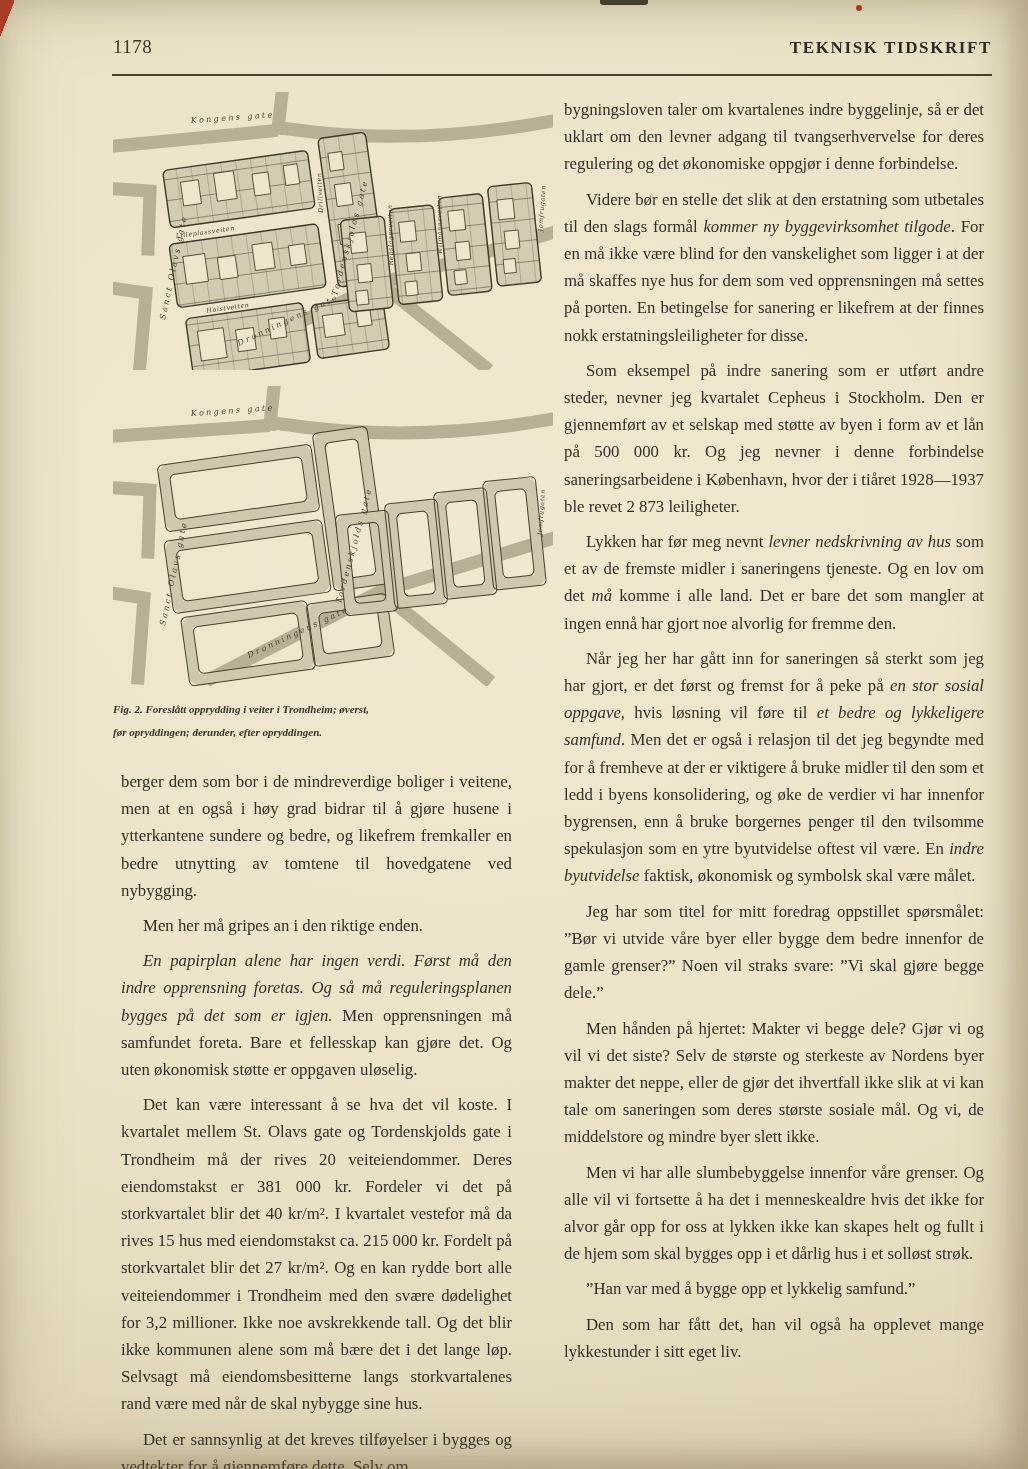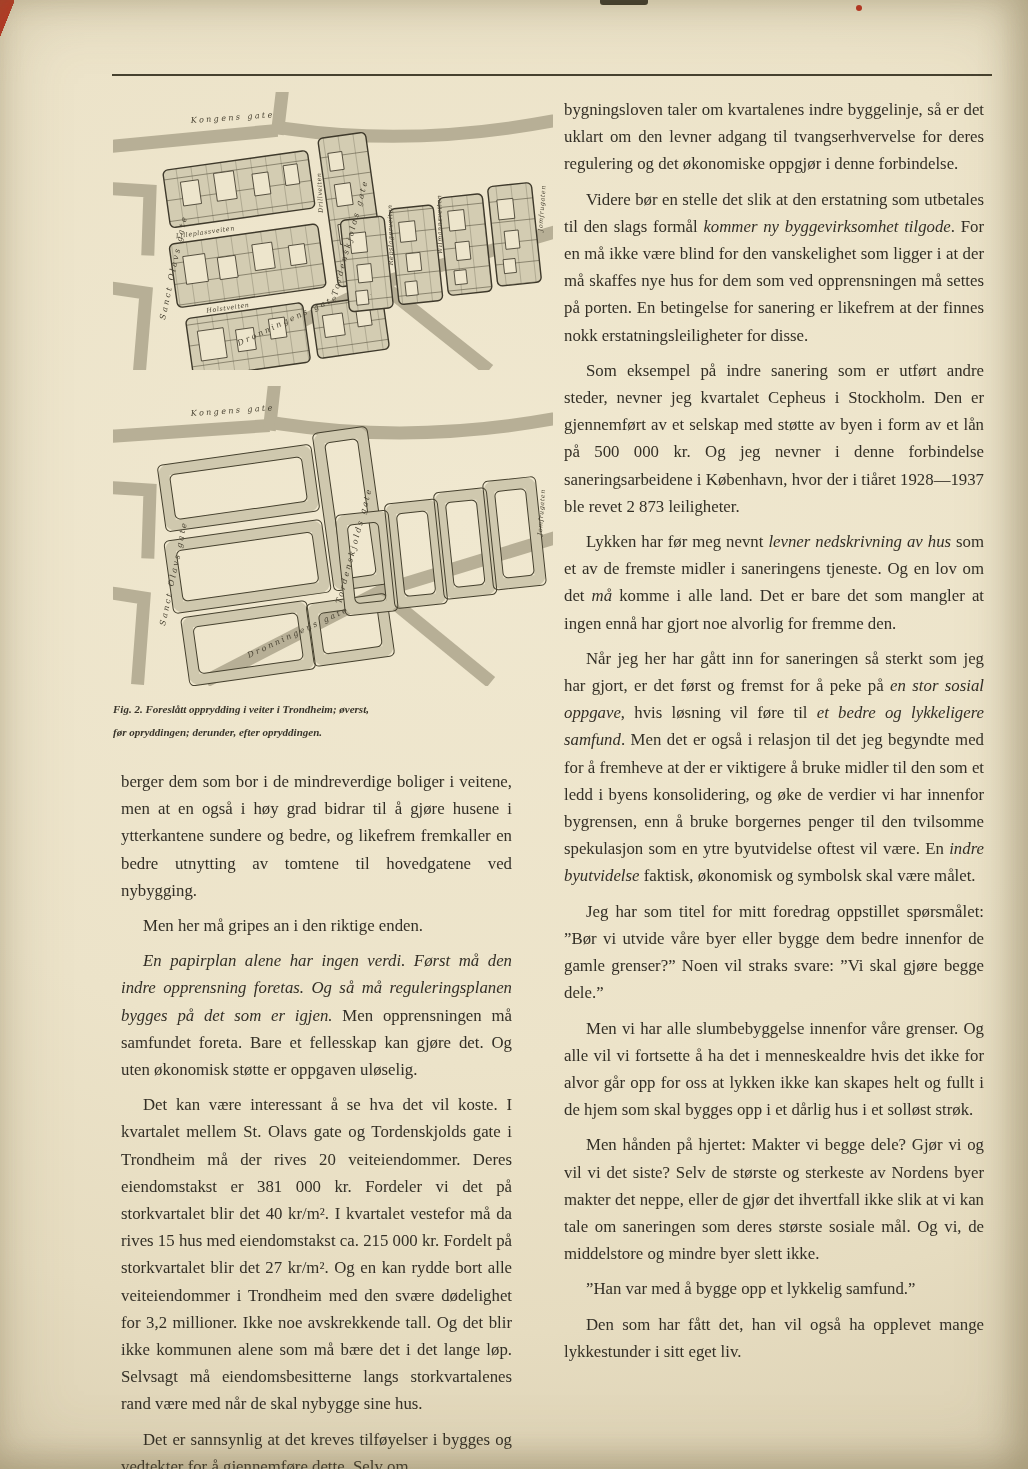--- a/index.html
+++ b/index.html
@@ -64,20 +64,24 @@
 </style>
 </head>
 <body>
 
 <div id="page">
 
   <div class="red-corner"></div>
   <div class="red-dot"></div>
   <div class="top-mark"></div>
 
+  <div class="page-header">
+    <span class="page-number">1178</span>
+    <span class="journal-title">TEKNISK TIDSKRIFT</span>
+  </div>
   <div class="header-rule"></div>
 
   <div class="columns">
 
     <div class="col-left">
       <figure class="fig">
 
         <svg id="map-before" width="440" height="278" viewBox="0 0 440 278">
           <defs>
             <pattern id="parcels" width="15" height="21" patternUnits="userSpaceOnUse">
@@ -213,20 +217,20 @@
         </div>
     </div>
 
     <div class="col-right body-text">
         <p class="para"><span>bygningsloven taler om kvartalenes indre byggelinje, så er det uklart om den levner adgang til tvangserhvervelse for deres regulering og det økonomiske oppgjør i denne forbindelse.</span></p>
         <p class="para indent"><span>Videre bør en stelle det slik at den erstatning som utbetales til den slags formål </span><em>kommer ny byggevirksomhet tilgode</em><span>. For en må ikke være blind for den vanskelighet som ligger i at der må skaffes nye hus for dem som ved opprensningen må settes på porten. En betingelse for sanering er likefrem at der finnes nokk erstatningsleiligheter for disse.</span></p>
         <p class="para indent"><span>Som eksempel på indre sanering som er utført andre steder, nevner jeg kvartalet Cepheus i Stockholm. Den er gjennemført av et selskap med støtte av byen i form av et lån på 500 000 kr. Og jeg nevner i denne forbindelse saneringsarbeidene i København, hvor der i tiåret 1928—1937 ble revet 2 873 leiligheter.</span></p>
         <p class="para indent"><span>Lykken har før meg nevnt </span><em>levner nedskrivning av hus</em><span> som et av de fremste midler i saneringens tjeneste. Og en lov om det </span><em>må</em><span> komme i alle land. Det er bare det som mangler at ingen ennå har gjort noe alvorlig for fremme den.</span></p>
         <p class="para indent"><span>Når jeg her har gått inn for saneringen så sterkt som jeg har gjort, er det først og fremst for å peke på </span><em>en stor sosial oppgave</em><span>, hvis løsning vil føre til </span><em>et bedre og lykkeligere samfund</em><span>. Men det er også i relasjon til det jeg begyndte med for å fremheve at der er viktigere å bruke midler til den som et ledd i byens konsolidering, og øke de verdier vi har innenfor bygrensen, enn å bruke borgernes penger til den tvilsomme spekulasjon som en ytre byutvidelse oftest vil være. En </span><em>indre byutvidelse</em><span> faktisk, økonomisk og symbolsk skal være målet.</span></p>
         <p class="para indent"><span>Jeg har som titel for mitt foredrag oppstillet spørsmålet: ”Bør vi utvide våre byer eller bygge dem bedre innenfor de gamle grenser?” Noen vil straks svare: ”Vi skal gjøre begge dele.”</span></p>
+        <p class="para indent"><span>Men hånden på hjertet: Makter vi begge dele? Gjør vi og vil vi det siste? Selv de største og sterkeste av Nordens byer makter det neppe, eller de gjør det ihvertfall ikke slik at vi kan tale om saneringen som deres største sosiale mål. Og vi, de middelstore og mindre byer slett ikke.</span></p>
         <p class="para indent"><span>Men vi har alle slumbebyggelse innenfor våre grenser. Og alle vil vi fortsette å ha det i menneskealdre hvis det ikke for alvor går opp for oss at lykken ikke kan skapes helt og fullt i de hjem som skal bygges opp i et dårlig hus i et solløst strøk.</span></p>
-        <p class="para indent"><span>Men hånden på hjertet: Makter vi begge dele? Gjør vi og vil vi det siste? Selv de største og sterkeste av Nordens byer makter det neppe, eller de gjør det ihvertfall ikke slik at vi kan tale om saneringen som deres største sosiale mål. Og vi, de middelstore og mindre byer slett ikke.</span></p>
         <p class="para indent"><span>”Han var med å bygge opp et lykkelig samfund.”</span></p>
         <p class="para indent"><span>Den som har fått det, han vil også ha opplevet mange lykkestunder i sitt eget liv.</span></p>
       </div>
 
   </div>
 </div>
 
 </body></html>

